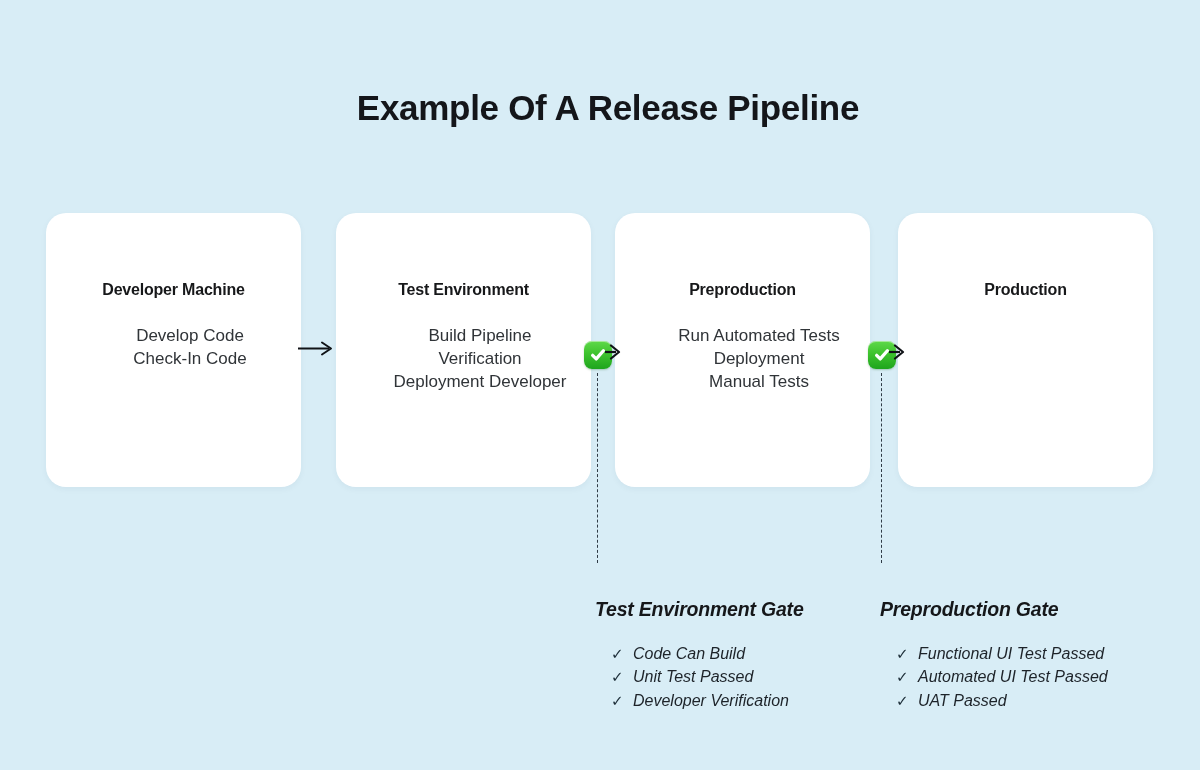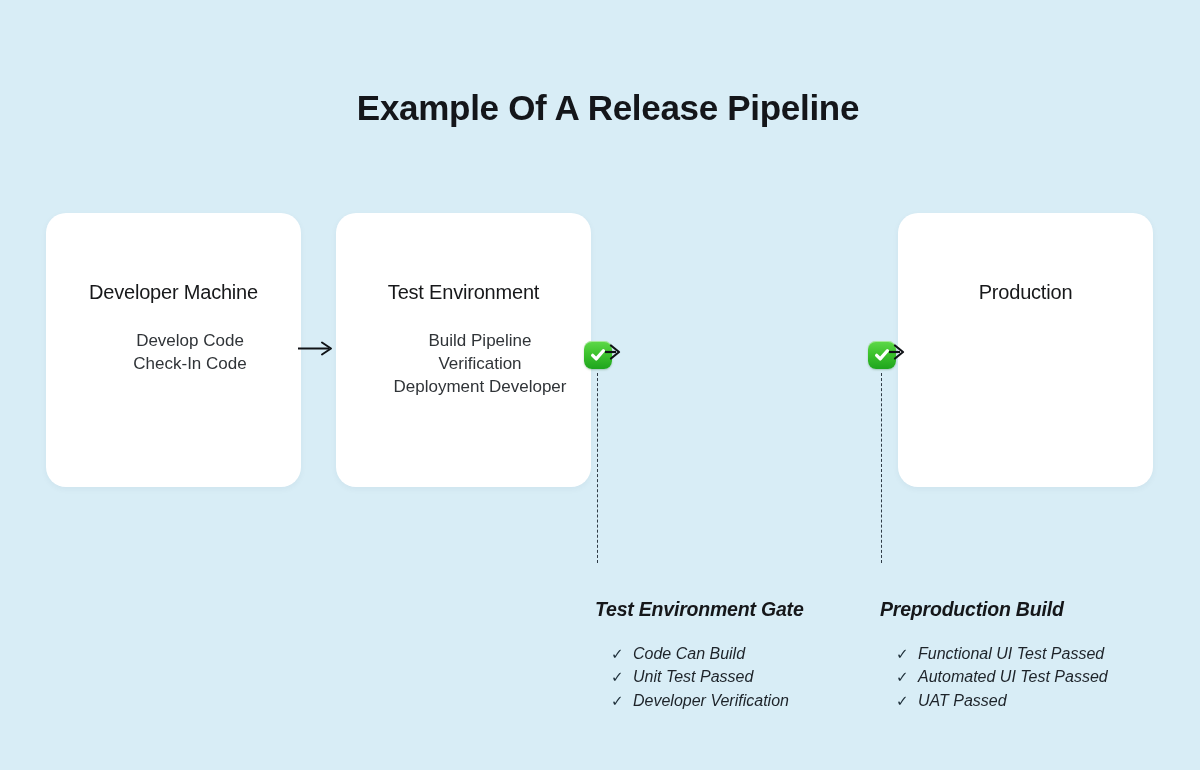--- a/index.html
+++ b/index.html
@@ -30,21 +30,21 @@
     box-sizing:border-box;
     padding-top:68px;
     text-align:center;
   }
   .stage-0{left:46px;}
   .stage-1{left:336px;}
   .stage-2{left:615px;}
   .stage-3{left:898px;}
   .stage h2{
     margin:0;
-    font-size:20px;font-weight:400;
+    font-size:16px;font-weight:700;
     color:#17181a;
     letter-spacing:-0.2px;
   }
   .stage-lines{
     margin-top:25px;
     font-size:17px;
     line-height:23px;
     color:#303438;
     padding-left:33px;
   }
@@ -109,20 +109,28 @@
 
   <section class="stage stage-1">
     <h2>Test Environment</h2>
     <div class="stage-lines">
       <div>Build Pipeline</div>
       <div>Verification</div>
       <div>Deployment Developer</div>
     </div>
   </section>
 
+  <section class="stage stage-2">
+    <h2>Preproduction</h2>
+    <div class="stage-lines">
+      <div>Run Automated Tests</div>
+      <div>Deployment</div>
+      <div>Manual Tests</div>
+    </div>
+  </section>
 
   <section class="stage stage-3">
     <h2>Production</h2>
   </section>
 
   <svg class="flow-arrow" width="36" height="17" viewBox="0 0 36 17">
     <path d="M0 8.5 H31" stroke="#101317" stroke-width="2" fill="none"></path>
     <path d="M24 2.5 L33 8.5 L24 14.5" stroke="#101317" stroke-width="2" fill="none" stroke-linecap="round" stroke-linejoin="round"></path>
   </svg>
 
@@ -152,21 +160,21 @@
   <section class="gate gate-0">
     <h3>Test Environment Gate</h3>
     <ul>
       <li><span class="tick">✓</span><span>Code Can Build</span></li>
       <li><span class="tick">✓</span><span>Unit Test Passed</span></li>
       <li><span class="tick">✓</span><span>Developer Verification</span></li>
     </ul>
   </section>
 
   <section class="gate gate-1">
-    <h3>Preproduction Build</h3>
+    <h3>Preproduction Gate</h3>
     <ul>
       <li><span class="tick">✓</span><span>Functional UI Test Passed</span></li>
       <li><span class="tick">✓</span><span>Automated UI Test Passed</span></li>
       <li><span class="tick">✓</span><span>UAT Passed</span></li>
     </ul>
   </section>
 
 </div>
 
 </body></html>

